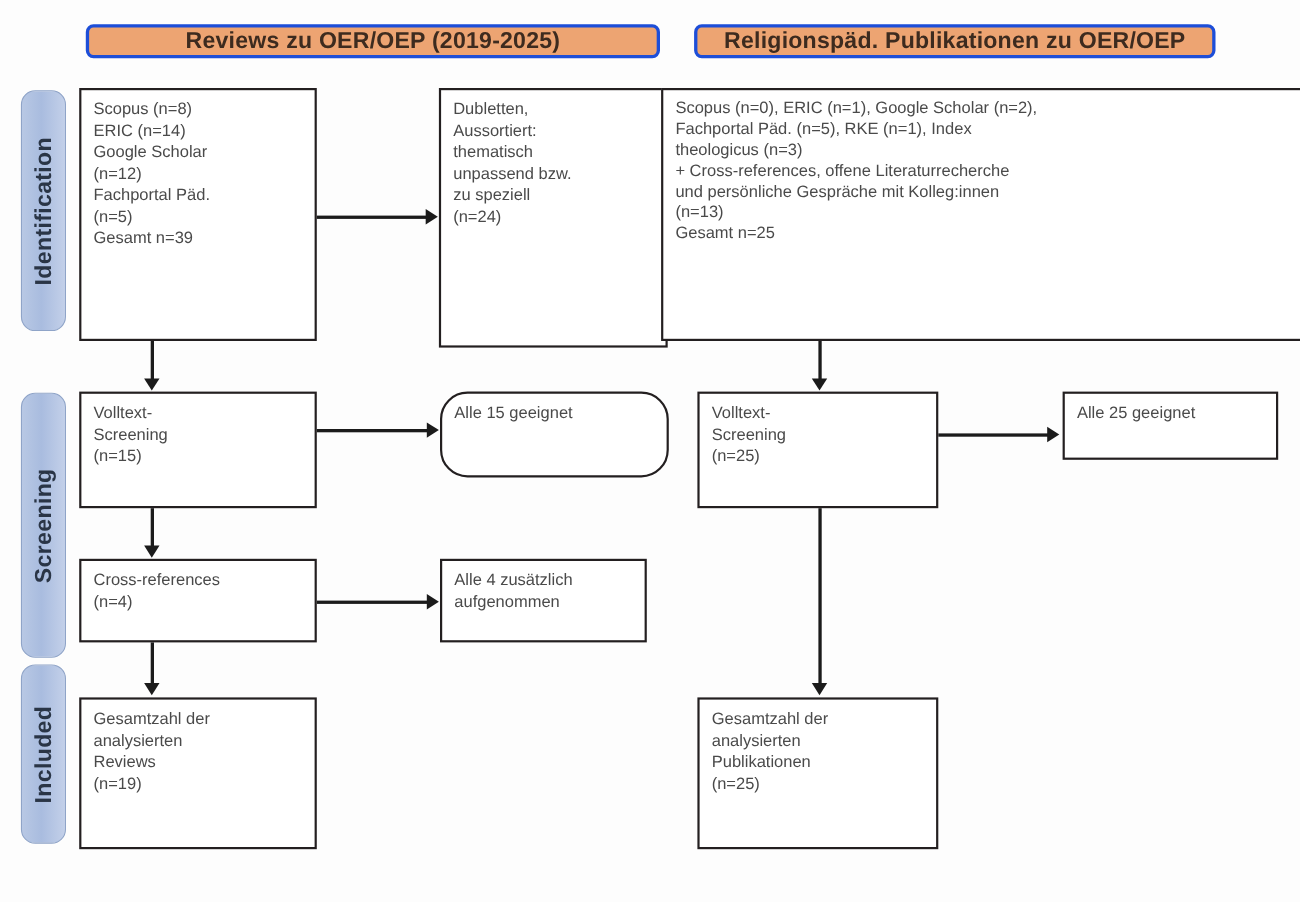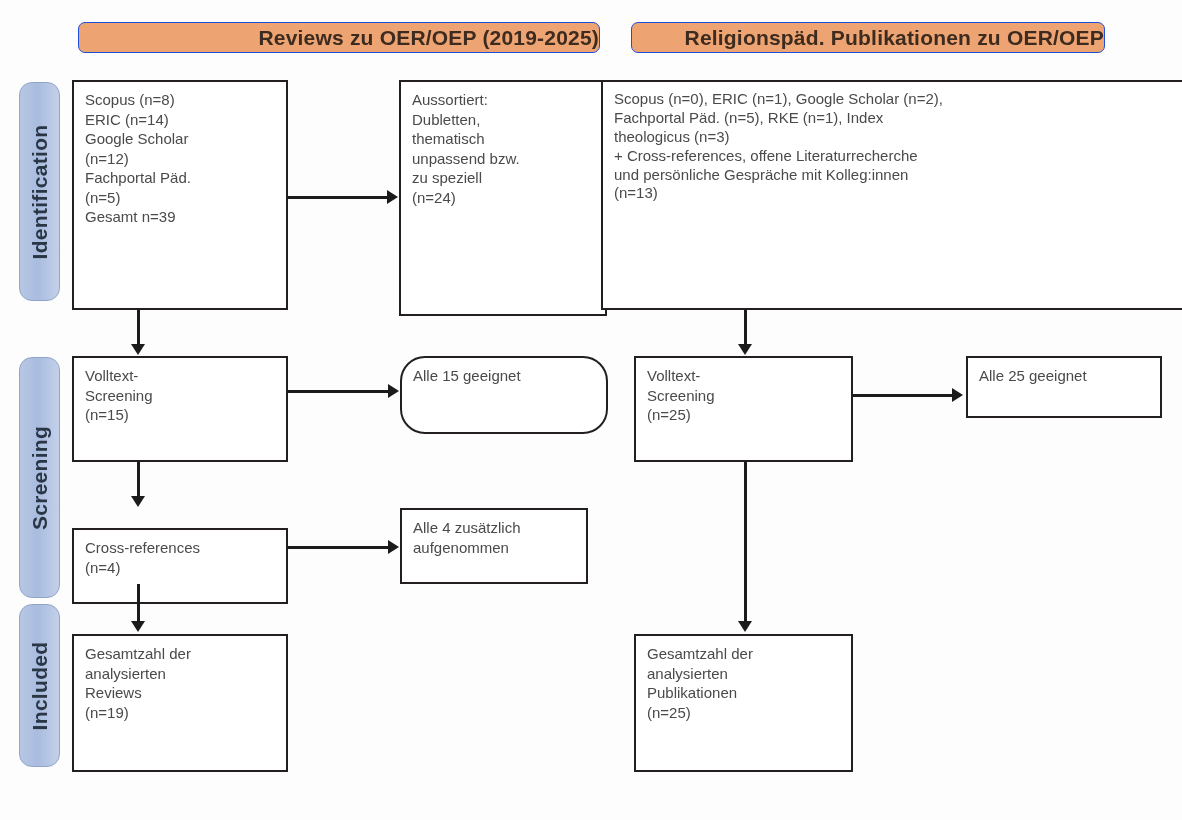--- a/index.html
+++ b/index.html
@@ -15,29 +15,29 @@
     width: 1182px;
     height: 820px;
     background: #fdfdfd;
     overflow: hidden;
   }
 
   
   .col-header {
     position: absolute;
     background: #eda472;
-    border: 1px solid #1d4ed8;
+    border: 3px solid #1d4ed8;
     border-radius: 7px;
     color: #3d2b1f;
     font-size: 21px;
     font-weight: bold;
     letter-spacing: .2px;
     display: flex;
     align-items: center;
-    justify-content: flex-end;
+    justify-content: center;
     text-align: center;
     box-sizing: border-box;
   }
 
   
   .stage-pill {
     position: absolute;
     background: linear-gradient(to right, #b8c8e4 0%, #a9bcdf 45%, #c3d0e9 100%);
     border: 1px solid #8fa4c8;
     border-radius: 13px;
@@ -125,22 +125,22 @@
     <span class="ln">Scopus (n=8)</span>
     <span class="ln">ERIC (n=14)</span>
     <span class="ln">Google Scholar</span>
     <span class="ln">(n=12)</span>
     <span class="ln">Fachportal Päd.</span>
     <span class="ln">(n=5)</span>
     <span class="ln">Gesamt n=39</span>
   </div>
 
   <div class="fbox" style="left:399px; top:80px; width:208px; height:236px;">
+    <span class="ln">Dubletten,</span>
     <span class="ln">Aussortiert:</span>
-    <span class="ln">Dubletten,</span>
     <span class="ln">thematisch</span>
     <span class="ln">unpassend bzw.</span>
     <span class="ln">zu speziell</span>
     <span class="ln">(n=24)</span>
   </div>
 
   <div class="conn-h" style="left:288px; top:196px; width:100px;"></div>
   <div class="arrow-right" style="left:387px; top:190px;"></div>
 
   <div class="conn-v" style="left:137px; top:310px; height:35px;"></div>
@@ -155,21 +155,21 @@
   <div class="fbox" style="left:400px; top:356px; width:208px; height:78px;border-radius:25px;">
     <span class="ln">Alle 15 geeignet</span>
   </div>
 
   <div class="conn-h" style="left:288px; top:390px; width:101px;"></div>
   <div class="arrow-right" style="left:388px; top:384px;"></div>
 
   <div class="conn-v" style="left:137px; top:462px; height:35px;"></div>
   <div class="arrow-down" style="left:131px; top:496px;"></div>
 
-  <div class="fbox" style="left:72px; top:528px; width:216px; height:76px;">
+  <div class="fbox" style="left:72px; top:508px; width:216px; height:76px;">
     <span class="ln">Cross-references</span>
     <span class="ln">(n=4)</span>
   </div>
 
   <div class="fbox" style="left:400px; top:508px; width:188px; height:76px;">
     <span class="ln">Alle 4 zusätzlich</span>
     <span class="ln">aufgenommen</span>
   </div>
 
   <div class="conn-h" style="left:288px; top:546px; width:101px;"></div>
@@ -185,20 +185,21 @@
     <span class="ln">(n=19)</span>
   </div>
 
   <div class="fbox tight" style="left:601px; top:80px; width:588px; height:230px;">
     <span class="ln">Scopus (n=0), ERIC (n=1), Google Scholar (n=2),</span>
     <span class="ln">Fachportal Päd. (n=5), RKE (n=1), Index</span>
     <span class="ln">theologicus (n=3)</span>
     <span class="ln">+ Cross-references, offene Literaturrecherche</span>
     <span class="ln">und persönliche Gespräche mit Kolleg:innen</span>
     <span class="ln">(n=13)</span>
+    <span class="ln">Gesamt n=25</span>
   </div>
 
   <div class="conn-v" style="left:744px; top:310px; height:35px;"></div>
   <div class="arrow-down" style="left:738px; top:344px;"></div>
 
   <div class="fbox" style="left:634px; top:356px; width:219px; height:106px;">
     <span class="ln">Volltext-</span>
     <span class="ln">Screening</span>
     <span class="ln">(n=25)</span>
   </div>

